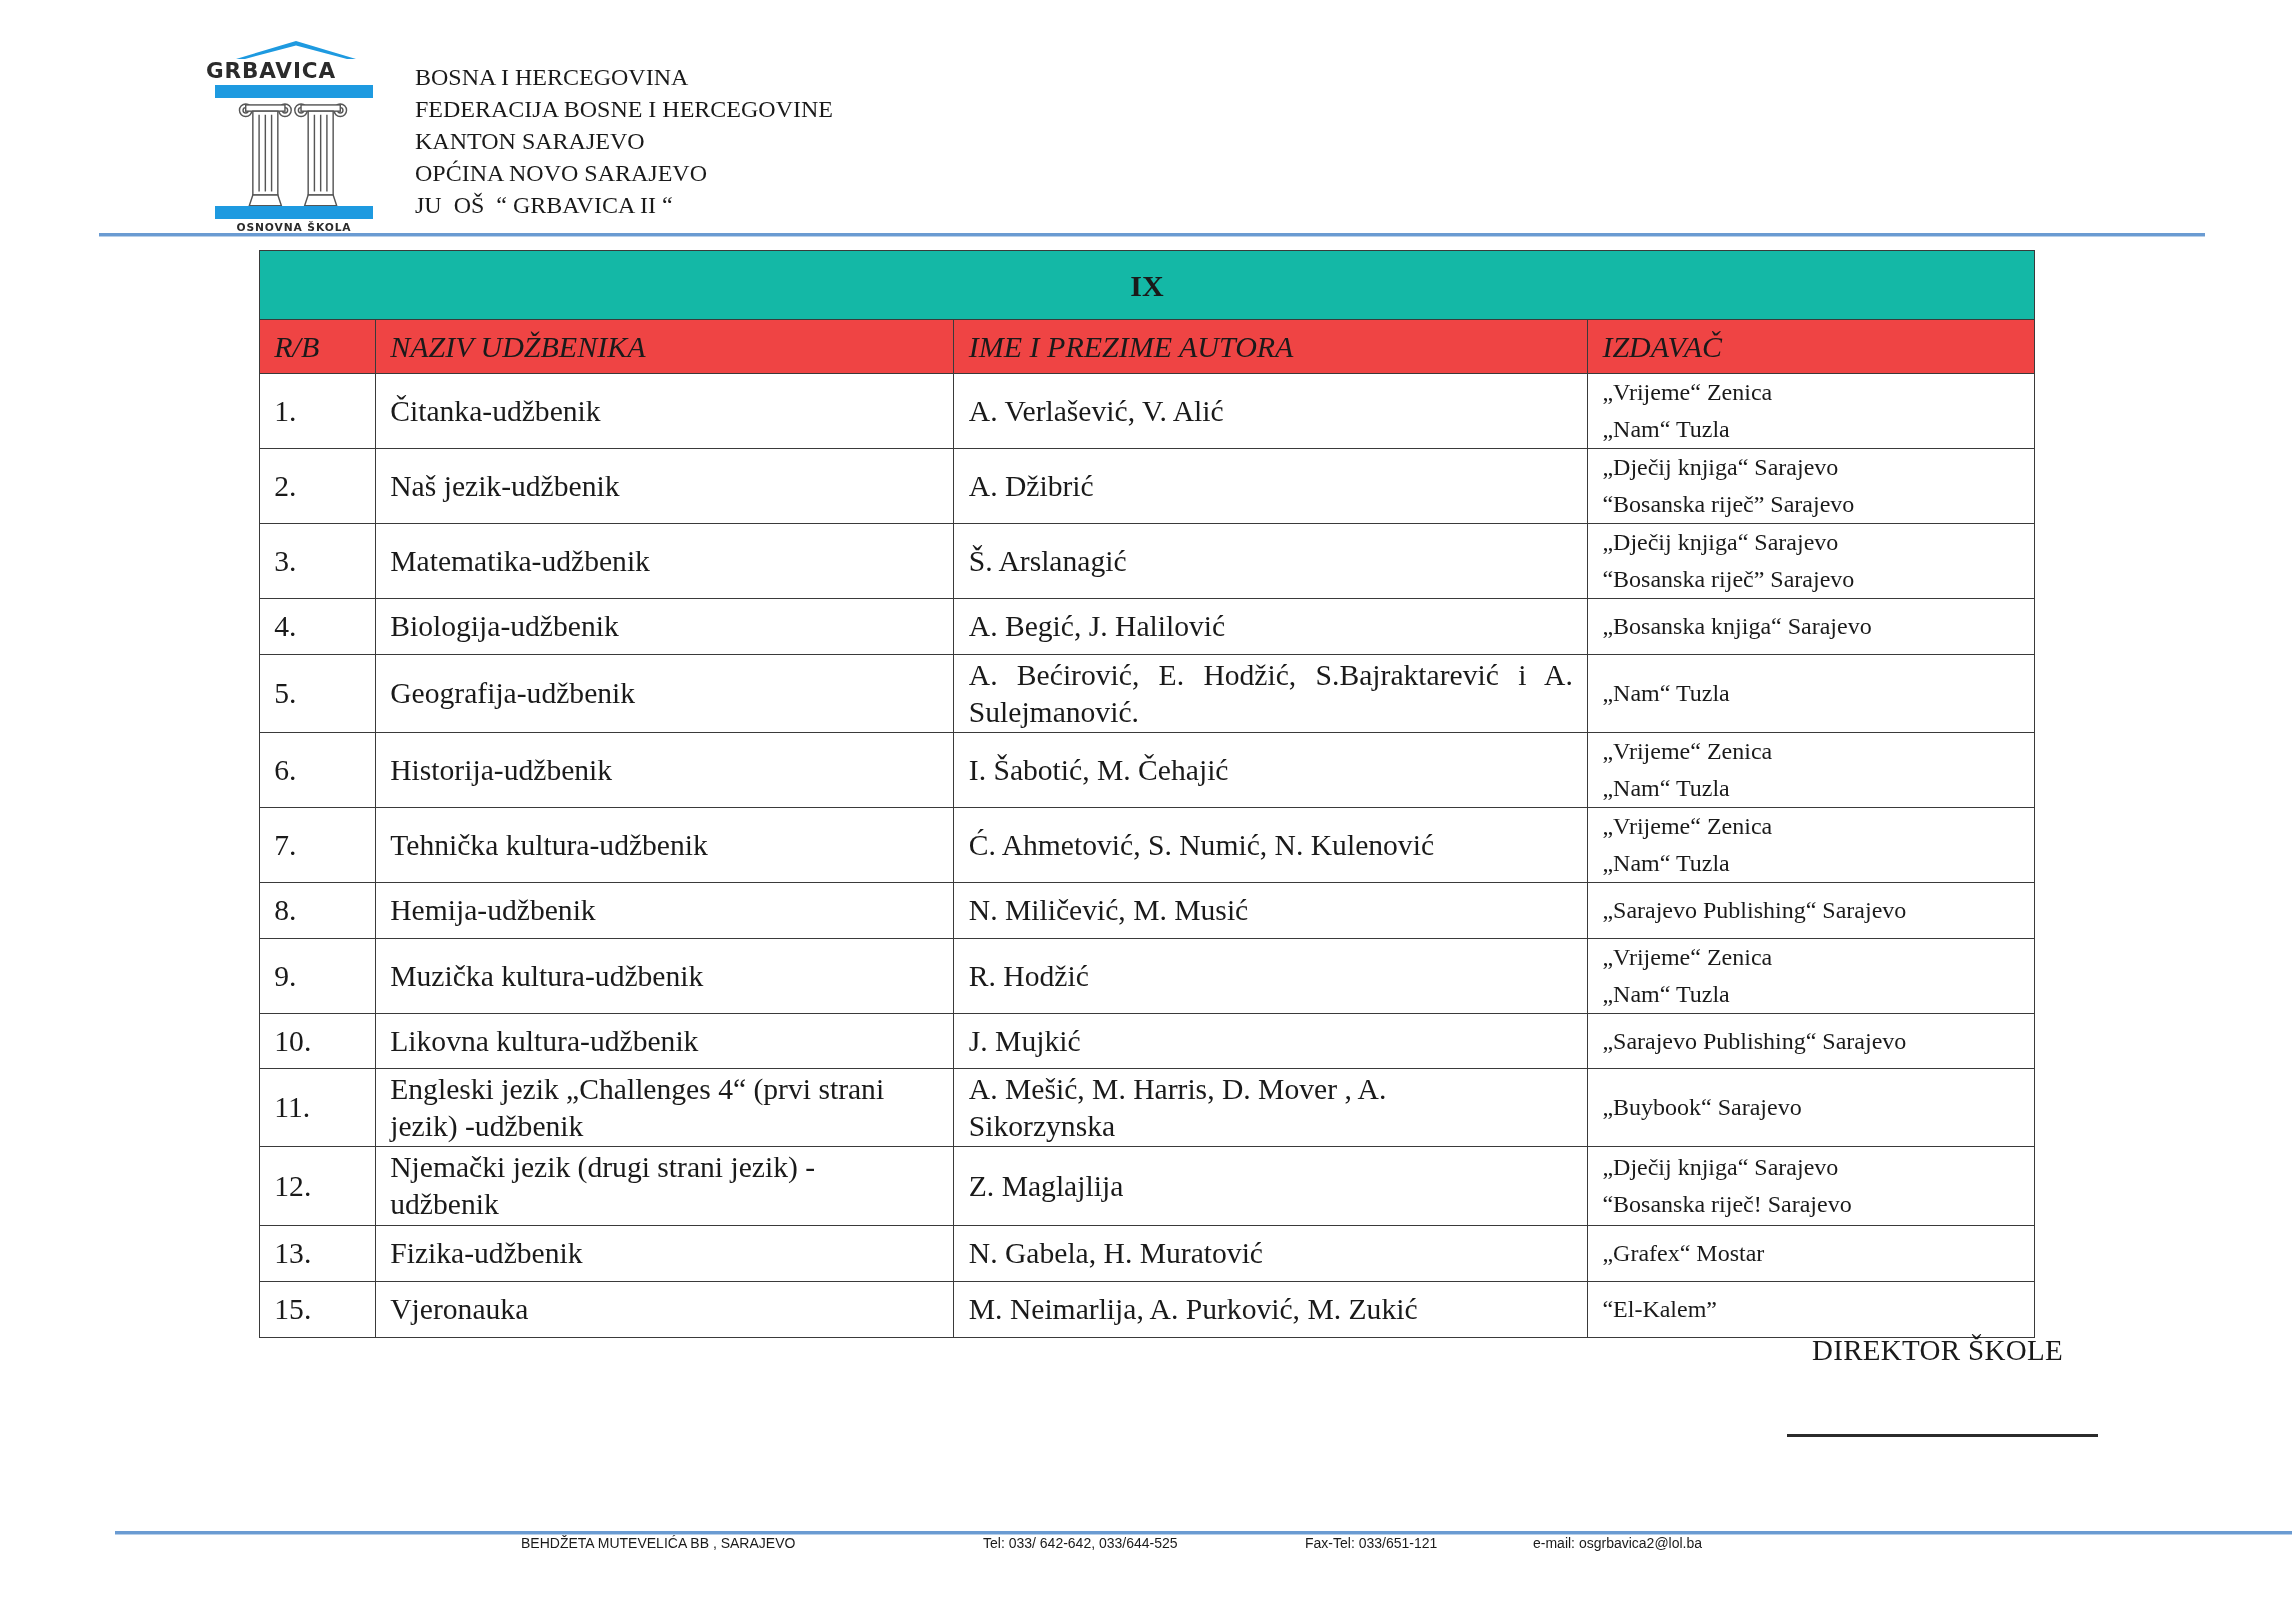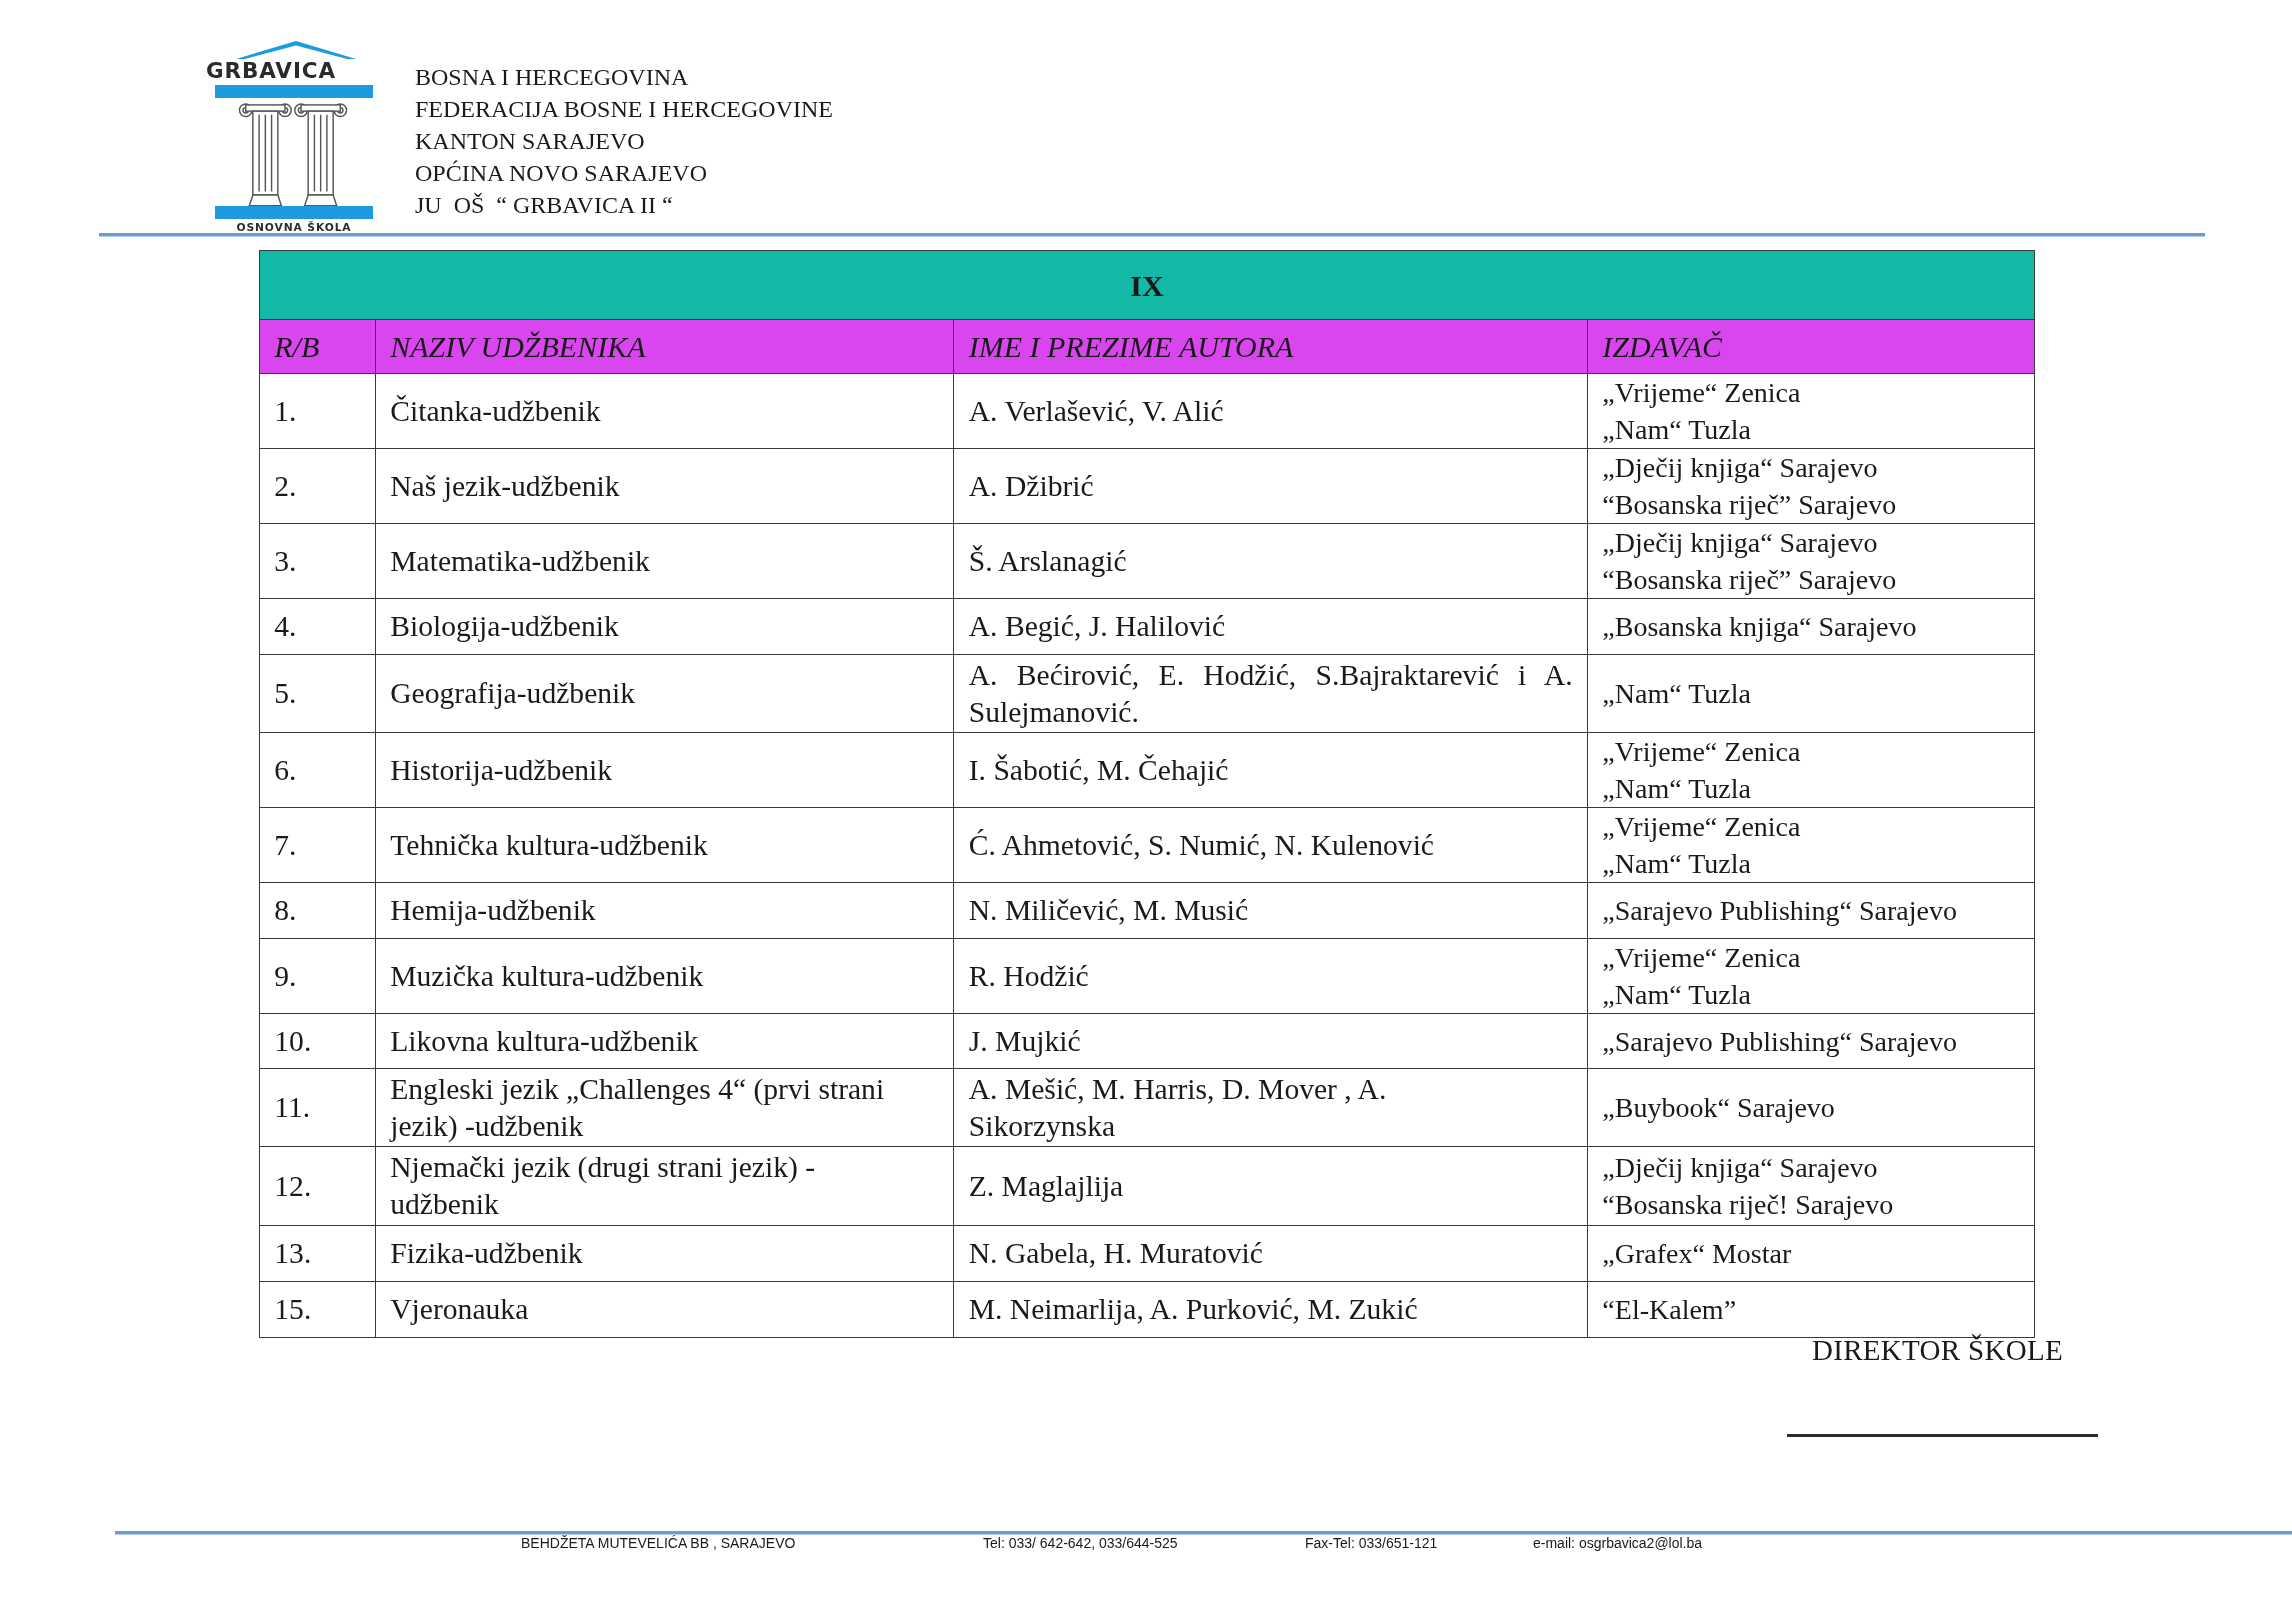--- a/index.html
+++ b/index.html
@@ -26,22 +26,22 @@
   .rule { position:absolute; height:2.7px; background:#6a9bd2; border-bottom:0.9px solid #b7cfe9; }
   .rule.top { left:99px; top:233px; width:2106px; }
   .rule.bottom { left:115px; top:1531px; width:2178px; }
 
   
   table.books { position:absolute; left:259px; top:250px; width:1776px;
                 border-collapse:collapse; font-size:29.6px; }
   table.books td, table.books th { border:1.8px solid #3a3a3a; padding:0 14.3px; vertical-align:middle;
                                    text-align:left; line-height:37px; }
   .title-row td { background:#14b8a6; height:68px; text-align:center !important; font-weight:bold; font-size:30px; }
-  .head-row th { background:#d946ef; height:53px; font-style:italic; font-weight:normal; font-size:30px; }
-  td.pub { font-size:28px; line-height:32px; }
+  .head-row th { background:#ef4444; height:53px; font-style:italic; font-weight:normal; font-size:30px; }
+  td.pub { font-size:24px; line-height:32px; }
   td.pub div { white-space:nowrap; }
   col.c1 { width:116px; } col.c2 { width:579px; } col.c3 { width:634px; } col.c4 { width:447px; }
 
   
   .director { position:absolute; left:1812px; top:1334px; font-size:29px; letter-spacing:0.3px; }
   .sigline { position:absolute; left:1787px; top:1434px; width:311px; height:2.7px; background:#2b2b2b; }
 
   
   .footer span { position:absolute; top:1535px; font-family:Liberation Sans, sans-serif;
                  font-size:14px; color:#1a1a1a; white-space:nowrap; }

